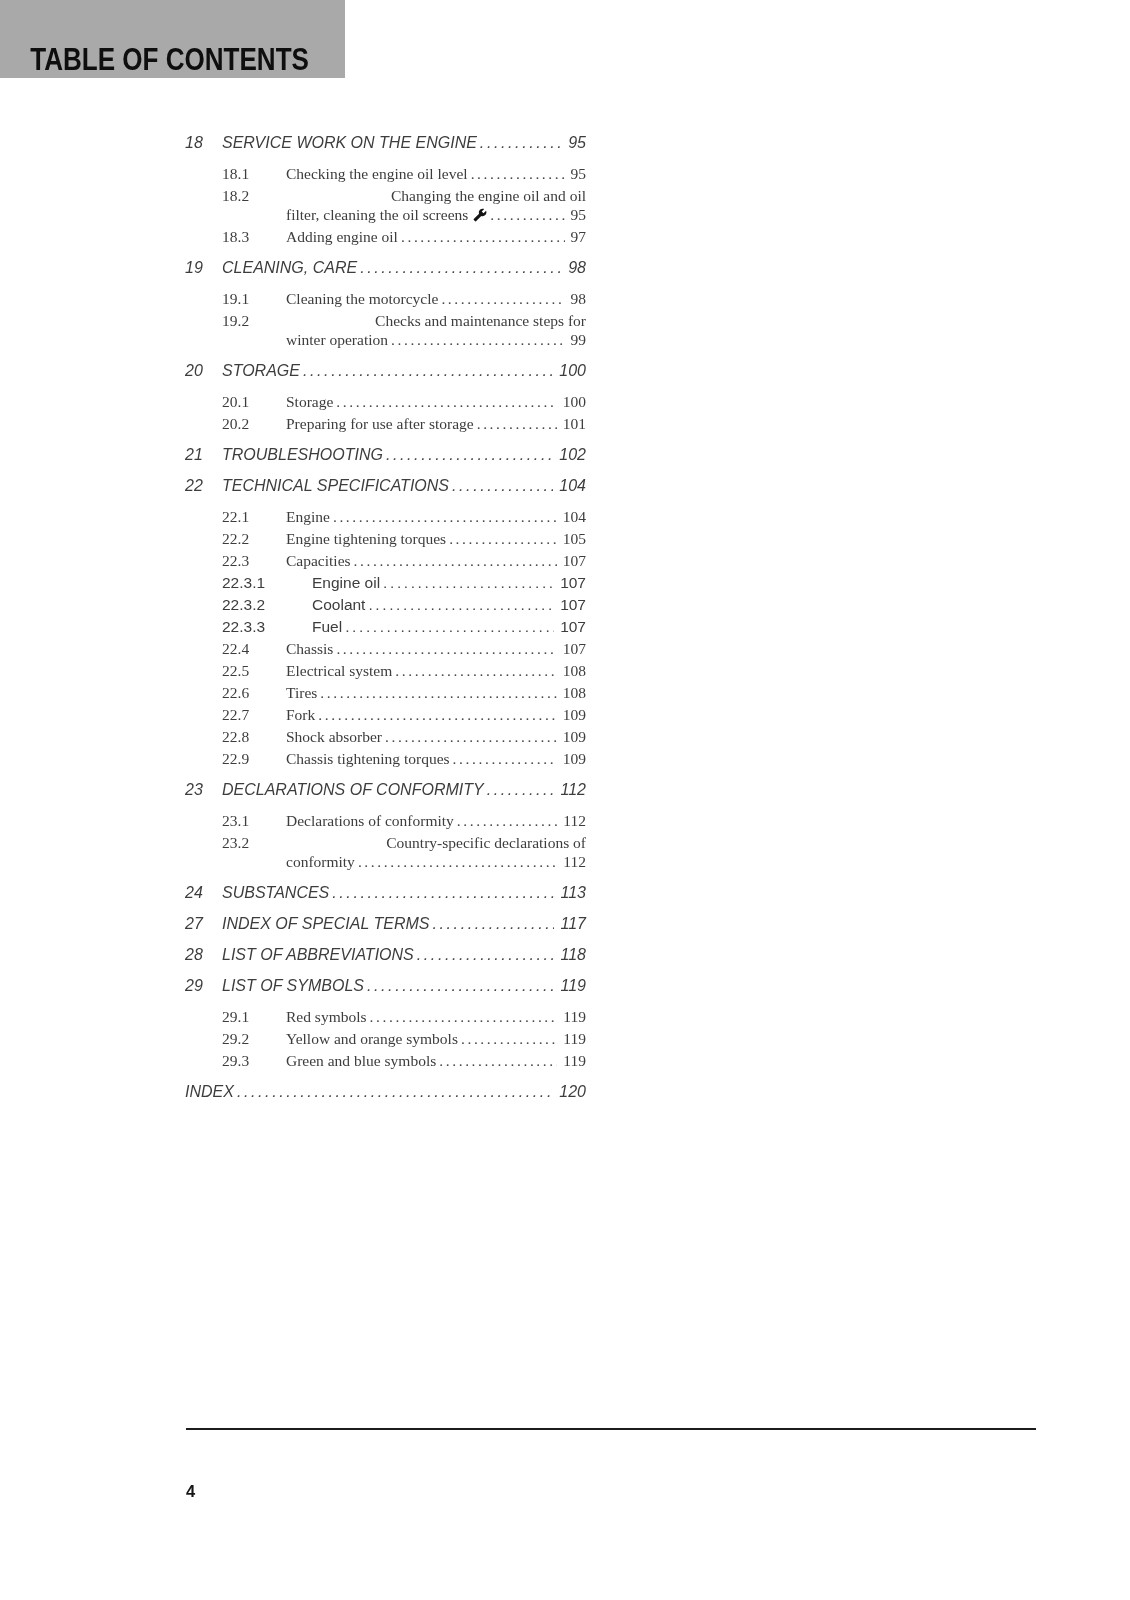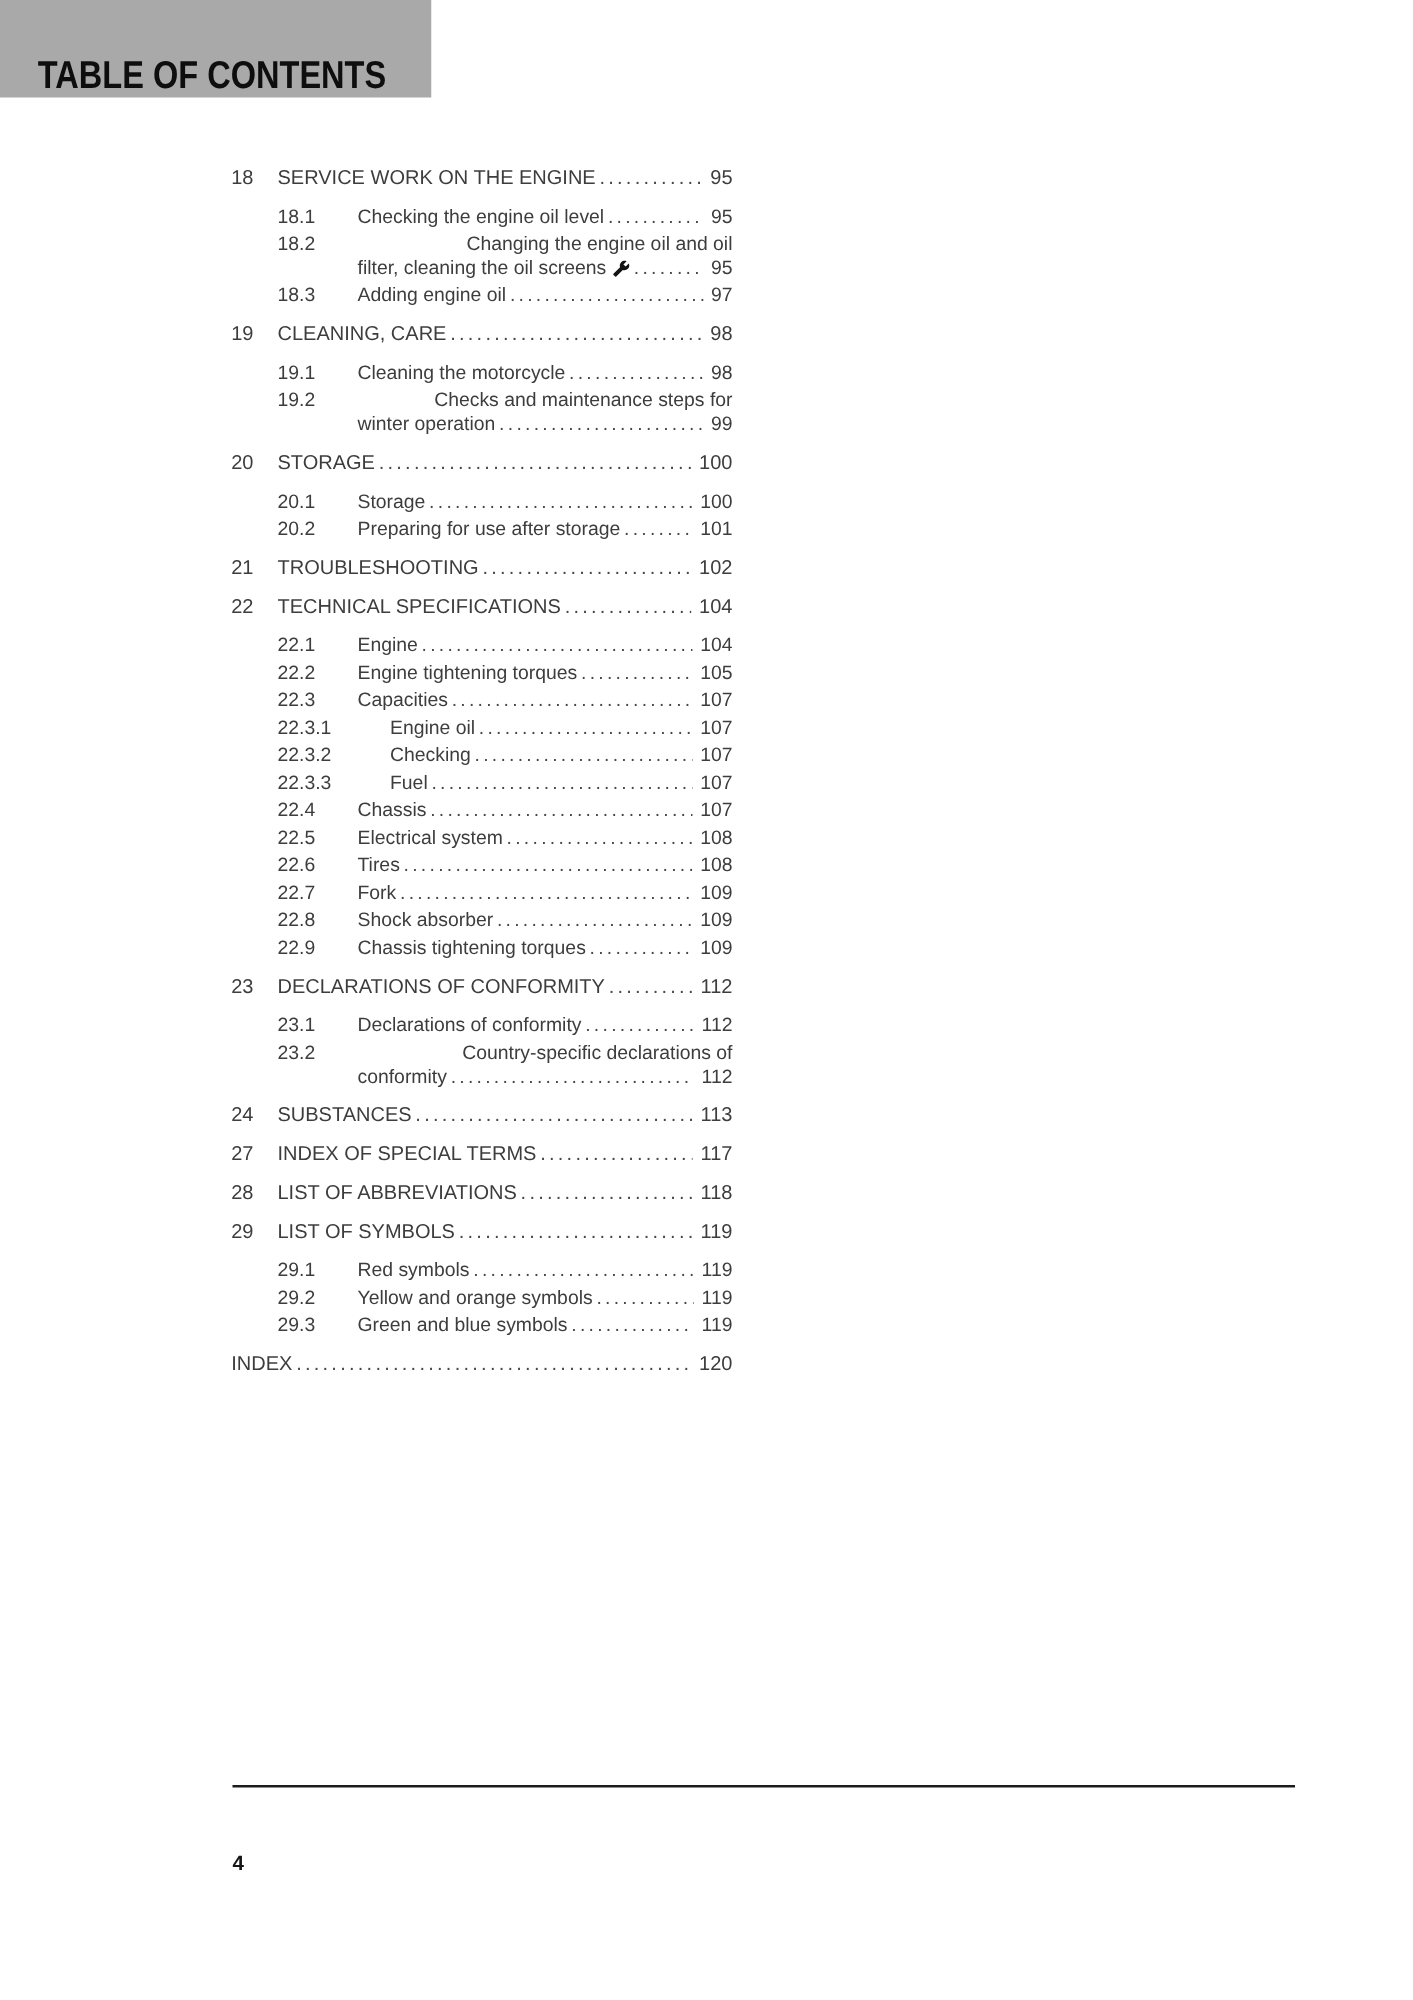--- a/index.html
+++ b/index.html
@@ -43,26 +43,27 @@
     display:grid;
     grid-template-columns:37px 1fr;
     font-size:15.5px;
     line-height:19px;
     margin-bottom:3px;
   }
   .toc-entry.level0{
     font-size:16px;
     margin-top:12px;
     margin-bottom:12px;
+    font-style:italic;
   }
   .toc-entry.level1,
   .toc-entry.level2{
     padding-left:37px;
   }
-  .toc-entry.level1{grid-template-columns:64px 1fr;}
+  .toc-entry.level1{grid-template-columns:64px 1fr;font-family:Liberation Serif, serif;}
   .toc-entry.level2{grid-template-columns:90px 1fr;}
   .toc-entry.no-num{grid-template-columns:1fr;padding-left:0;}
   .num{white-space:nowrap;}
   .entry-body{min-width:0;}
   .first-line{white-space:nowrap;text-align:right;}
   .last-line{display:flex;min-width:0;}
   .title{white-space:nowrap;flex:0 0 auto;}
   .entry-icon{flex:0 0 auto;margin-left:5px;margin-top:3px;}
   .entry-icon svg{display:block;}
   .leader{
@@ -318,21 +319,21 @@
         <span class="page">107</span>
       </div>
     </div>
   </div>
 
   <div class="toc-entry level2">
     <span class="num">22.3.2</span>
     <div class="entry-body">
 
       <div class="last-line">
-        <span class="title">Checking</span>
+        <span class="title">Coolant</span>
 
         <span class="leader"></span>
         <span class="page">107</span>
       </div>
     </div>
   </div>
 
   <div class="toc-entry level2">
     <span class="num">22.3.3</span>
     <div class="entry-body">

